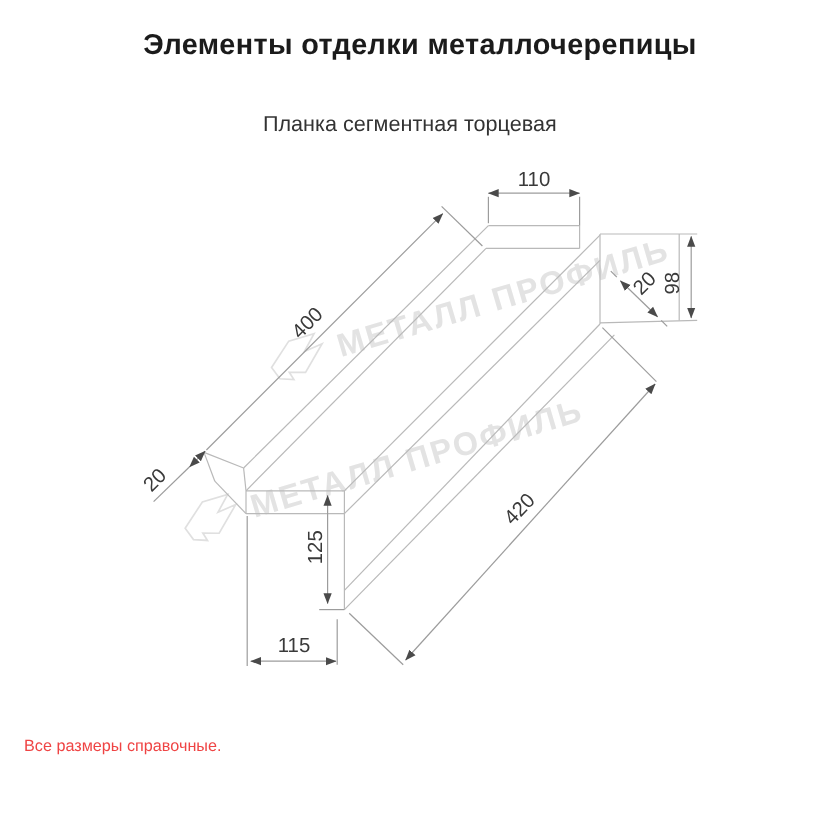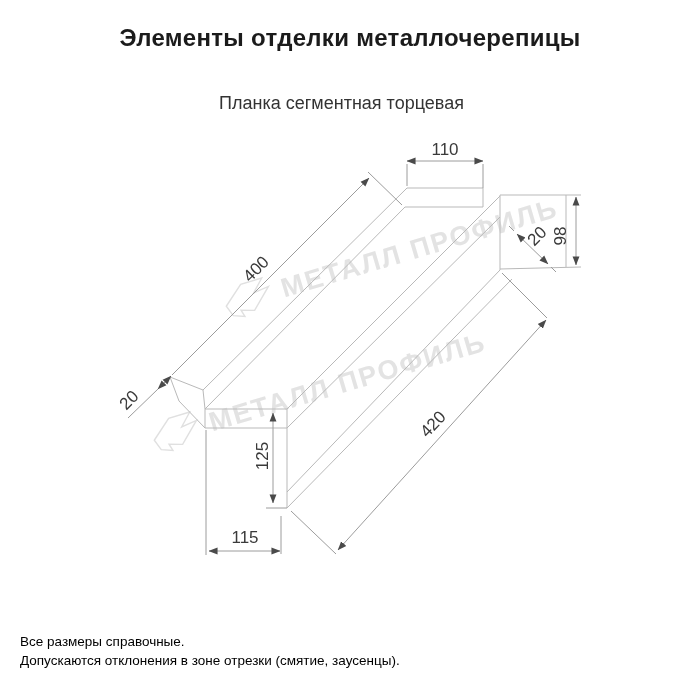--- a/index.html
+++ b/index.html
@@ -2,21 +2,21 @@
 <html><head>
 <meta charset="utf-8">
 <style>
   html,body{margin:0;padding:0;background:#ffffff;}
   #page{position:relative;width:700px;height:700px;background:#ffffff;overflow:hidden;
         font-family:"Liberation Sans", sans-serif;}
   .title{position:absolute;top:24px;left:0;width:700px;text-align:center;
          font-size:24px;font-weight:bold;color:#1b1b1b;letter-spacing:0.3px;}
   .subtitle{position:absolute;top:92px;left:0;width:683px;text-align:center;
             font-size:18px;color:#333333;line-height:22px;}
-  .footer{position:absolute;left:20px;top:632px;font-size:13.5px;color:#000000;line-height:19px;}
+  .footer{position:absolute;left:20px;top:612px;font-size:13.5px;color:#ef4444;line-height:19px;}
   svg{position:absolute;left:0;top:0;}
   .dimtext{font-size:17px;fill:#3a3a3a;}
   .wmtext{font-size:27px;font-weight:bold;letter-spacing:2px;fill:#e3e3e3;}
 </style>
 </head>
 <body>
 
 <div id="page">
 
   <div class="title">Элементы отделки металлочерепицы</div>
@@ -110,16 +110,15 @@
       <text class="dimtext" x="260" y="273" transform="rotate(-45 260 273)">400</text>
       <text class="dimtext" x="437" y="428" transform="rotate(-46 437 428)">420</text>
       <text class="dimtext" x="133" y="404" transform="rotate(-45 133 404)">20</text>
       <text class="dimtext" x="268" y="456" transform="rotate(-90 268 456)">125</text>
       <text class="dimtext" x="245" y="543">115</text>
     </g>
   </svg>
 
   <div class="footer">
     <div>Все размеры справочные.</div>
-    <div>Допускаются отклонения в зоне отрезки (смятие, заусенцы).</div>
   </div>
 
 </div>
 
 </body></html>

